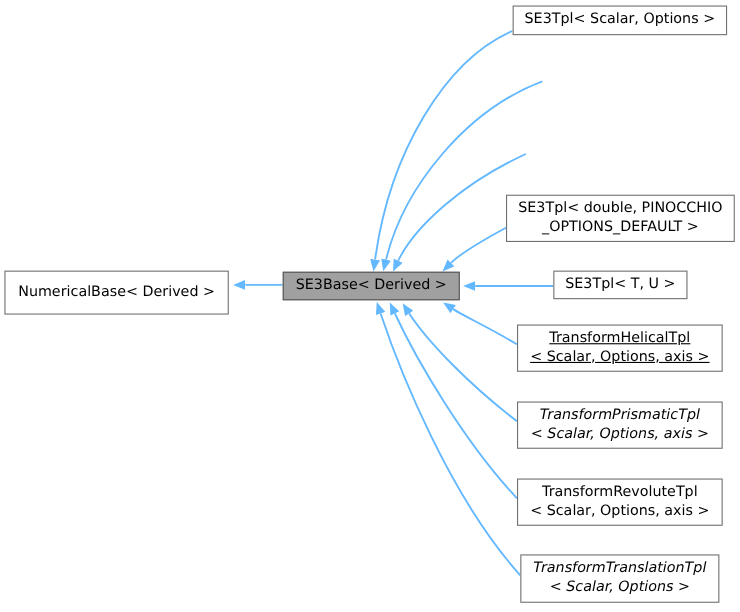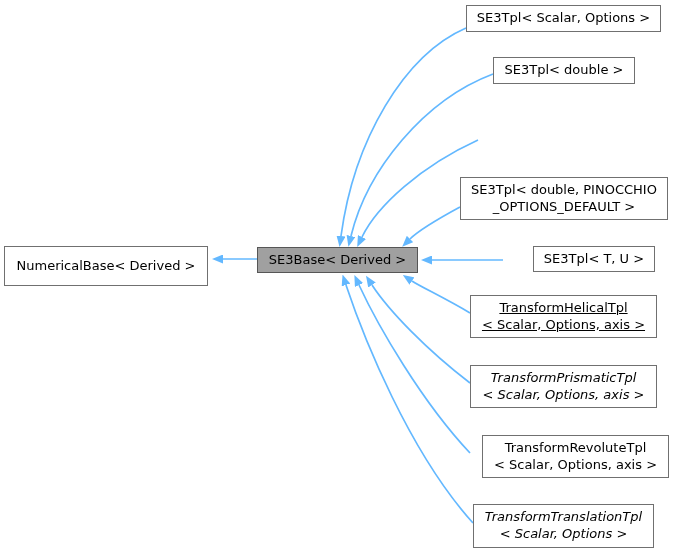--- a/index.html
+++ b/index.html
@@ -75,26 +75,25 @@
       <path d="M503,260 L432,260" class="edge" marker-end="url(#arrowhead)"></path>
       <path d="M470,313 C443,297 421,287 412,281" class="edge" marker-end="url(#arrowhead)"></path>
       <path d="M470,383 C427,350 389,311 372,285" class="edge" marker-end="url(#arrowhead)"></path>
       <path d="M470,453 C422,402 378,326 359,285" class="edge" marker-end="url(#arrowhead)"></path>
       <path d="M473,523 C409,452 363,336 346,285" class="edge" marker-end="url(#arrowhead)"></path>
     </svg>
 
   <div class="node" style="left: 4px; top: 246px; width: 204px; height: 40px;">NumericalBase&lt; Derived &gt;</div>
   <div class="node current" style="left: 257px; top: 247px; width: 161px; height: 26px;">SE3Base&lt; Derived &gt;</div>
   <div class="node" style="left: 466px; top: 5px; width: 195px; height: 27px;">SE3Tpl&lt; Scalar, Options &gt;</div>
-  <div class="node" style="left: 493px; top: 57px; width: 142px; height: 27px;">SE3Tpl&lt; double &gt;</div>
   <div class="node" style="left: 460px; top: 177px; width: 208px; height: 43px;">SE3Tpl&lt; double, PINOCCHIO
 _OPTIONS_DEFAULT &gt;</div>
-  <div class="node" style="left: 503px; top: 246px; width: 122px; height: 26px; margin-left: 30px;">SE3Tpl&lt; T, U &gt;</div>
+  <div class="node" style="left: 503px; top: 246px; width: 122px; height: 26px;">SE3Tpl&lt; T, U &gt;</div>
   <div class="node" style="left: 470px; top: 295px; width: 187px; height: 43px; text-decoration: underline;">TransformHelicalTpl
 &lt; Scalar, Options, axis &gt;</div>
   <div class="node" style="left: 470px; top: 365px; width: 187px; height: 43px; font-style: italic;">TransformPrismaticTpl
 &lt; Scalar, Options, axis &gt;</div>
-  <div class="node" style="left: 470px; top: 435px; width: 187px; height: 43px; margin-left: 12px;">TransformRevoluteTpl
+  <div class="node" style="left: 470px; top: 435px; width: 187px; height: 43px;">TransformRevoluteTpl
 &lt; Scalar, Options, axis &gt;</div>
   <div class="node" style="left: 473px; top: 504px; width: 181px; height: 44px; font-style: italic;">TransformTranslationTpl
 &lt; Scalar, Options &gt;</div>
 
 </div>
 
 </body></html>

